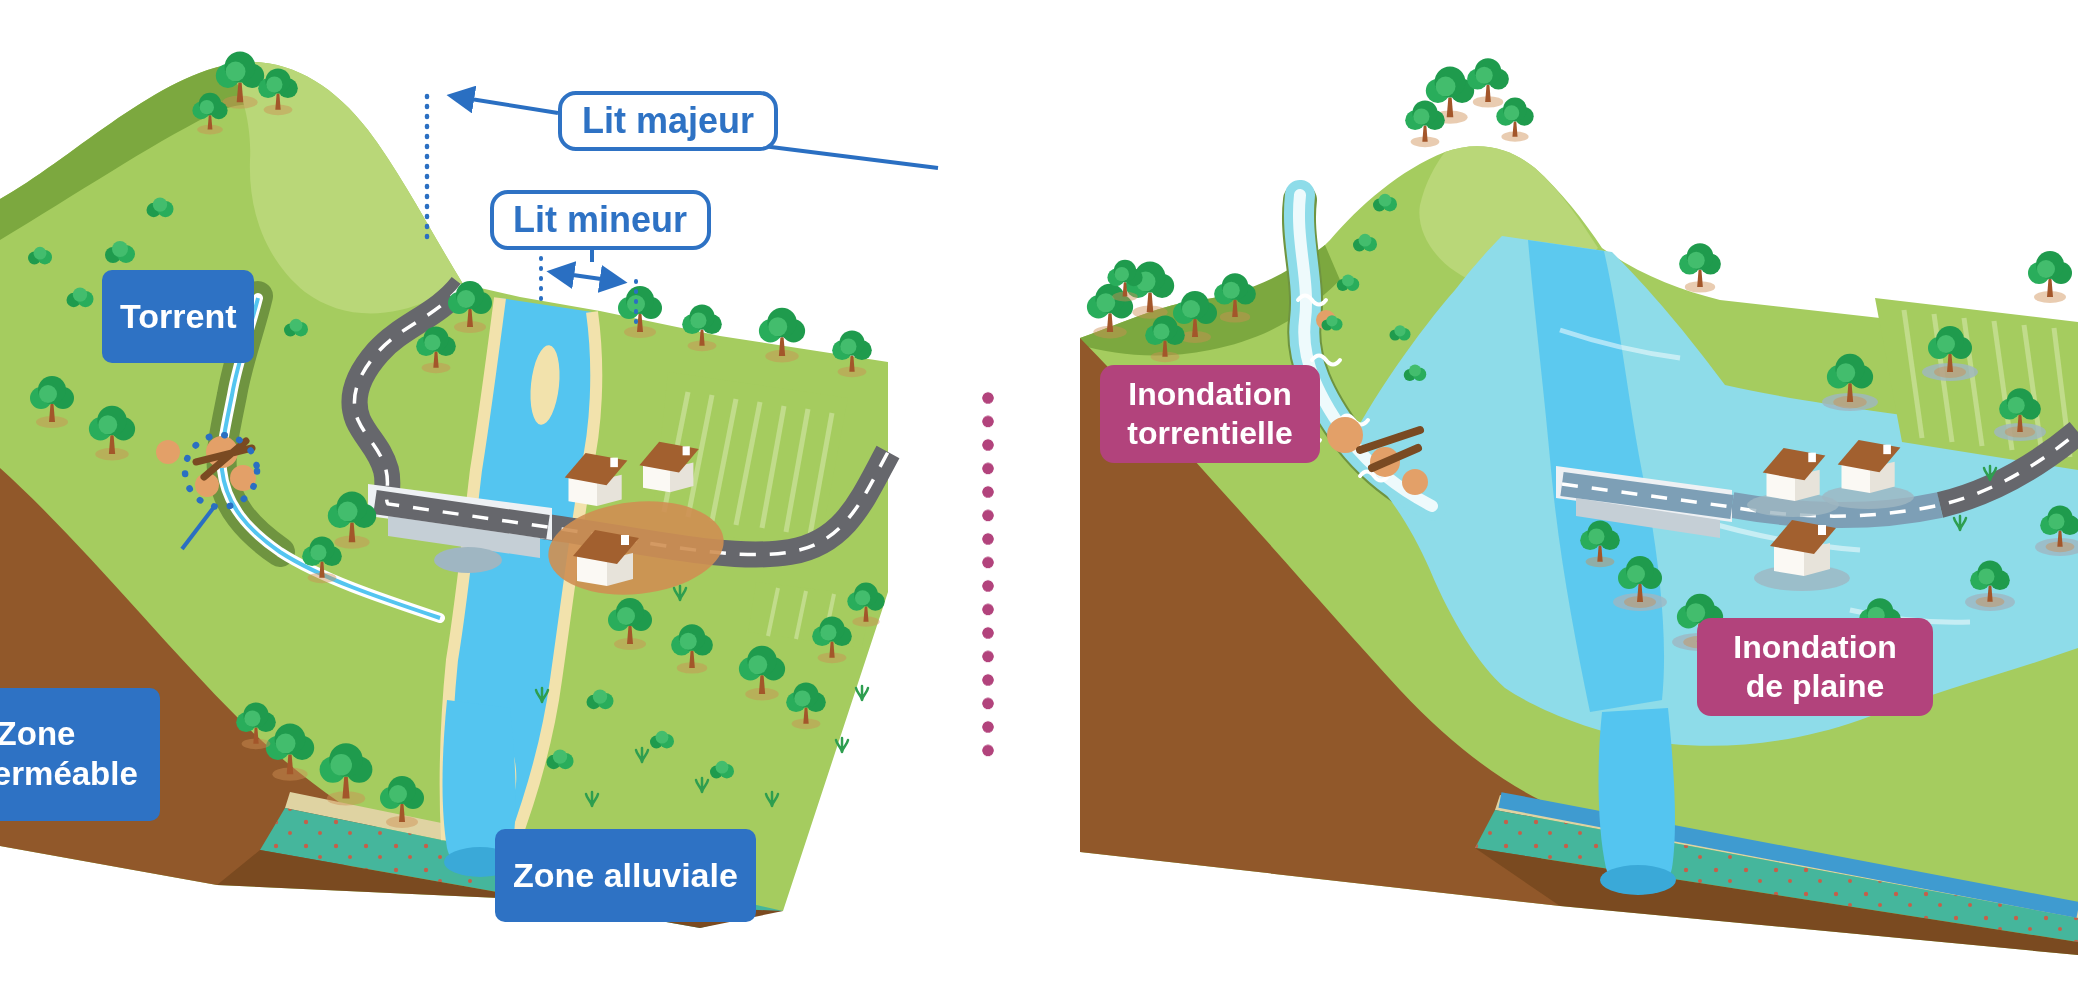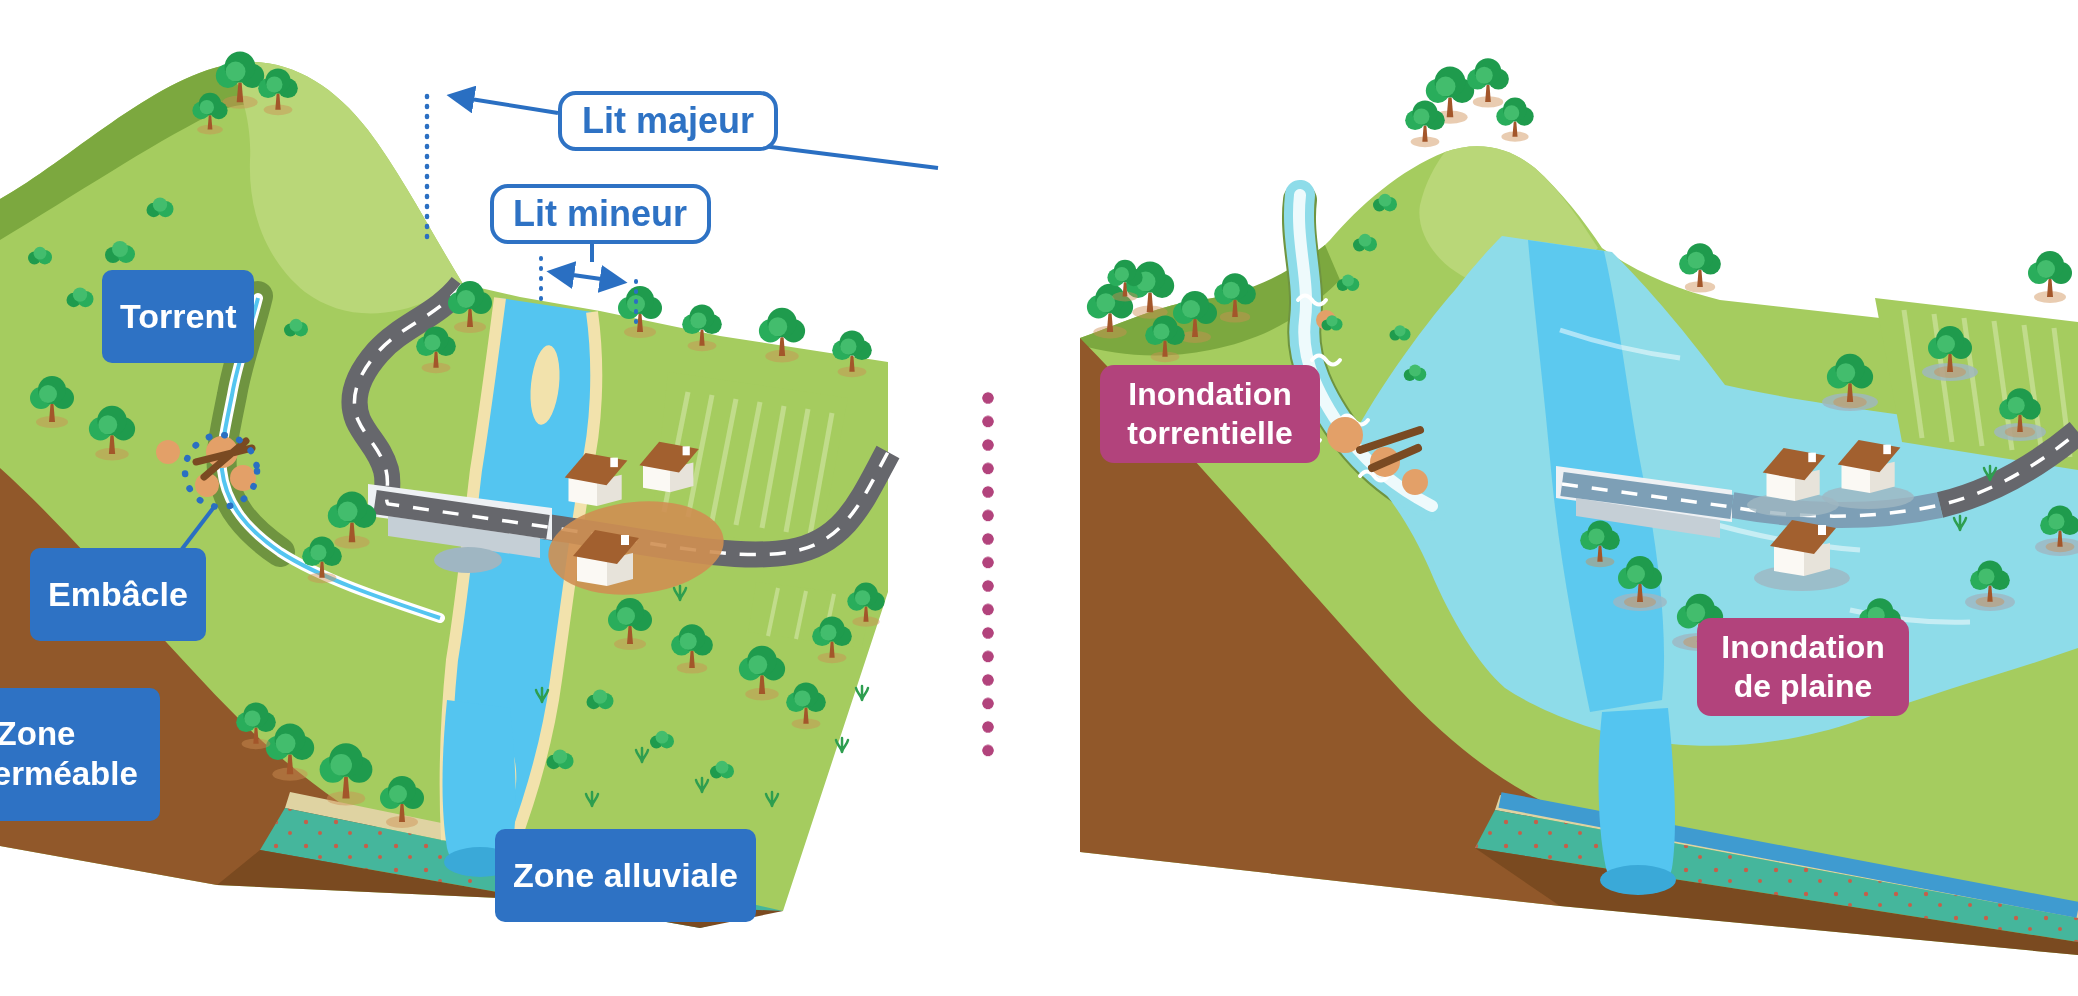--- a/index.html
+++ b/index.html
@@ -319,29 +319,28 @@
     <path d="M552,272 L622,282" marker-start="url(#arr)" marker-end="url(#arr)"></path>
     <path d="M541,258 V302" stroke-dasharray="1 9" stroke-linecap="round"></path>
     <path d="M636,281 V327" stroke-dasharray="1 9" stroke-linecap="round"></path>
     <path d="M182,549 L214,507"></path>
     <circle cx="221" cy="471" r="36" stroke-width="6.5" stroke-dasharray="0.5 15.2" stroke-linecap="round"></circle>
   </g>
 </svg>
 
 <div class="lbl lbl-outline" style="left:558px;top:91px;">Lit majeur</div>
 
-<div class="lbl lbl-outline" style="left:490px;top:184px;padding-left:19px;">Lit mineur</div>
+<div class="lbl lbl-outline" style="left:490px;top:190px;padding-left:19px;">Lit mineur</div>
 
 <div class="lbl lbl-solid" style="left:102px;top:270px;">Torrent</div>
 
-<div class="lbl lbl-solid" style="left:30px;top:548px;">Embâcle</div>
 
 <div class="lbl lbl-solid" style="left:-88px;top:688px;width:248px;font-size:33px;">Zone imperméable</div>
 
 <div class="lbl lbl-solid" style="left:495px;top:829px;">Zone alluviale</div>
 
 <div class="lbl lbl-magenta" style="left:1100px;top:365px;width:220px;">Inondation torrentielle</div>
 
-<div class="lbl lbl-magenta" style="left:1697px;top:618px;width:212px;">Inondation de plaine</div>
+<div class="lbl lbl-magenta" style="left:1697px;top:618px;width:236px;">Inondation de plaine</div>
 
 <div class="divider-dots"></div>
 
 </div>
 
 </body></html>

